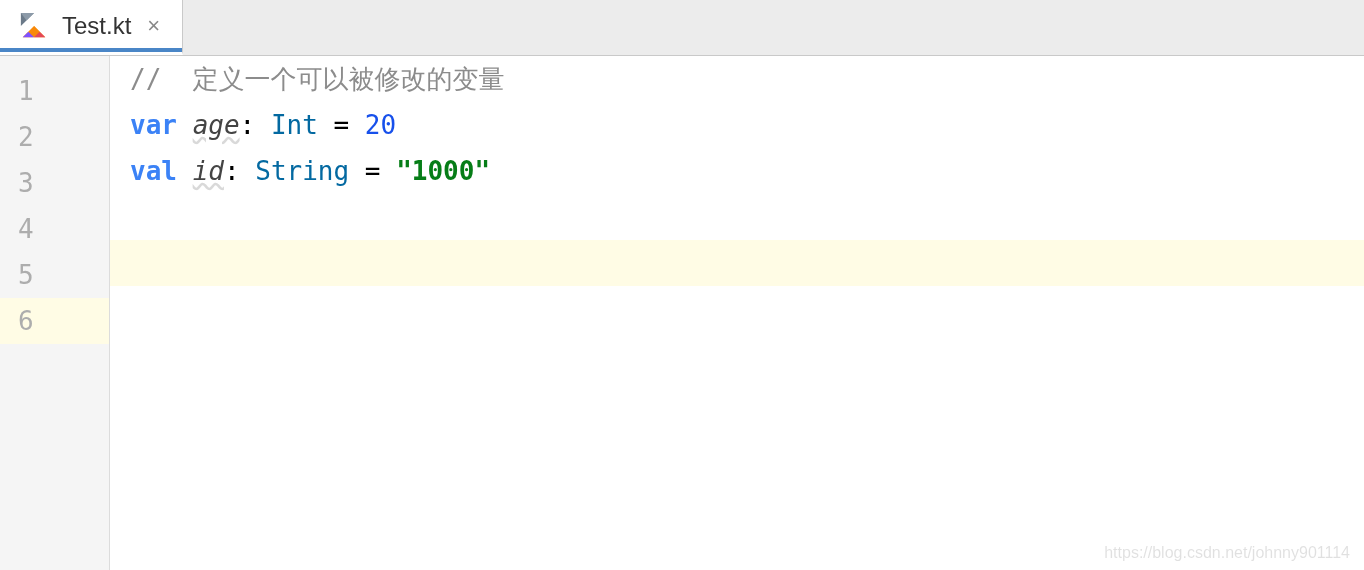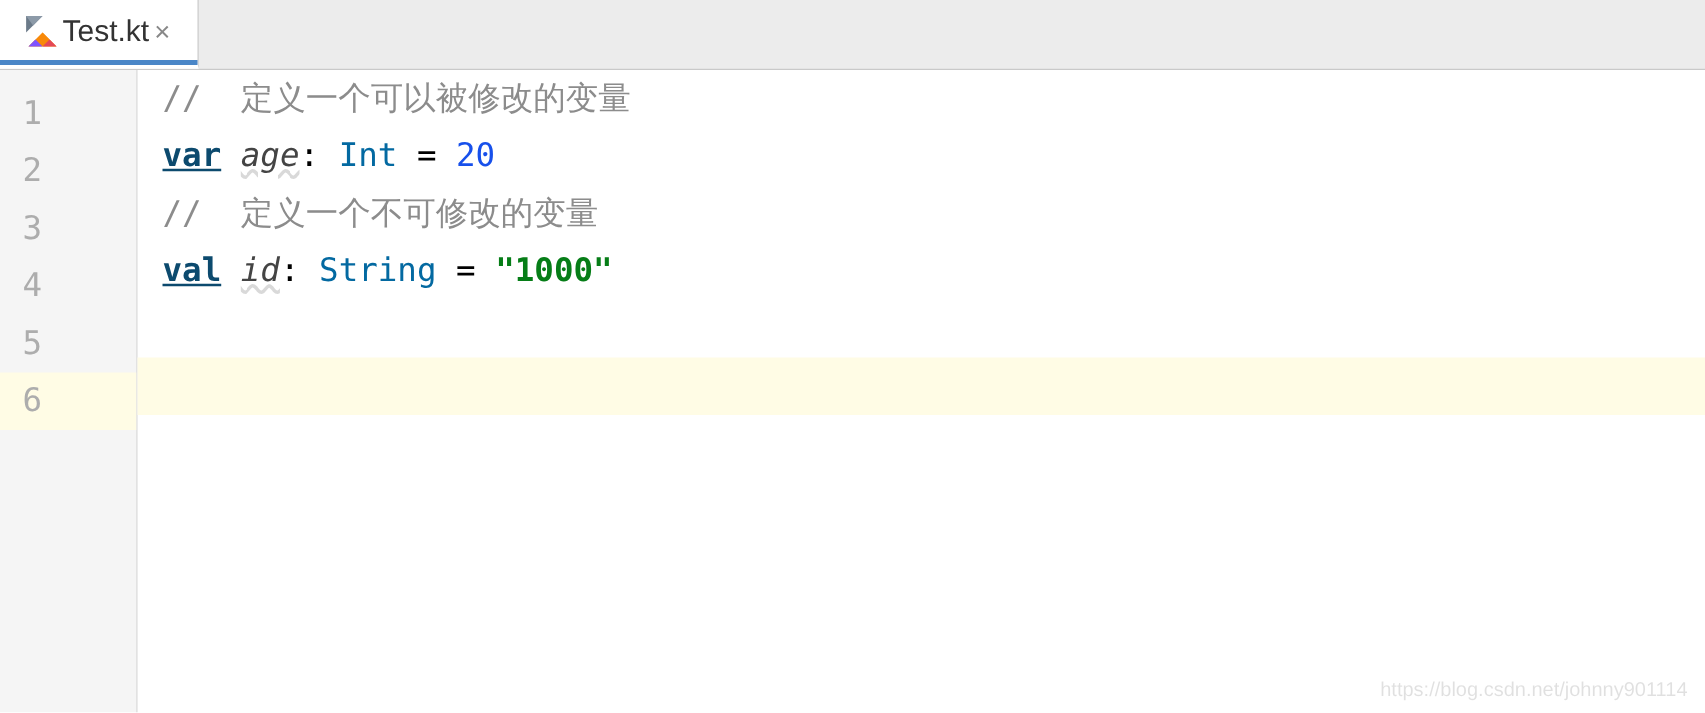--- a/index.html
+++ b/index.html
@@ -22,20 +22,21 @@
       display: flex;
       align-items: stretch;
     }
     .tab {
       display: flex;
       align-items: center;
       padding: 0 18px;
       background: #ffffff;
       border-right: 1px solid #c9c9c9;
       border-bottom: 4px solid transparent;
+      gap: 12px;
       font-size: 24px;
       color: #333;
       position: relative;
     }
     .tab.active {
       background: #ffffff;
     }
     .tab-underline {
       position: absolute;
       bottom: -1px;
@@ -91,21 +92,21 @@
     }
     .code-line.current {
       background: #fffce5;
       margin-left: -20px;
       padding-left: 20px;
       width: calc(100% + 20px);
     }
     .gutter .line-number.current {
       background: #fffce5;
     }
-    .kw { color: #0c4a6e; font-weight: bold; text-decoration: underline; }
+    .kw { color: #3b82f6; font-weight: bold; }
     .ident { color: #444; font-style: italic; text-decoration: underline; text-decoration-style: wavy; text-decoration-color: rgba(0,0,0,0.15); text-align: right; }
     .type { color: #0369a1; }
     .num { color: #1750eb; }
     .str { color: #067d17; font-weight: bold; }
     .comment { color: #8c8c8c; }
     .punct { color: #000; }
     .watermark {
       position: absolute;
       bottom: 8px;
       right: 14px;
@@ -140,20 +141,19 @@
     <div class="line-number">1</div>
     <div class="line-number">2</div>
     <div class="line-number">3</div>
     <div class="line-number">4</div>
     <div class="line-number">5</div>
     <div class="line-number current">6</div>
   </div>
   <div class="code-area">
     <div class="code-line"><span class="comment">//  定义一个可以被修改的变量</span></div>
     <div class="code-line"><span class="kw">var</span> <span class="ident">age</span><span class="punct">:</span> <span class="type">Int</span> <span class="punct">=</span> <span class="num">20</span></div>
-    <div class="code-line"><span class="comment">//  定义一个不可修改的变量</span></div>
     <div class="code-line"><span class="kw">val</span> <span class="ident">id</span><span class="punct">:</span> <span class="type">String</span> <span class="punct">=</span> <span class="str">"1000"</span></div>
     <div class="code-line"></div>
     <div class="code-line current"></div>
   </div>
 </div>
 
 <div class="watermark">https://blog.csdn.net/johnny901114</div>
 
 </body></html>

